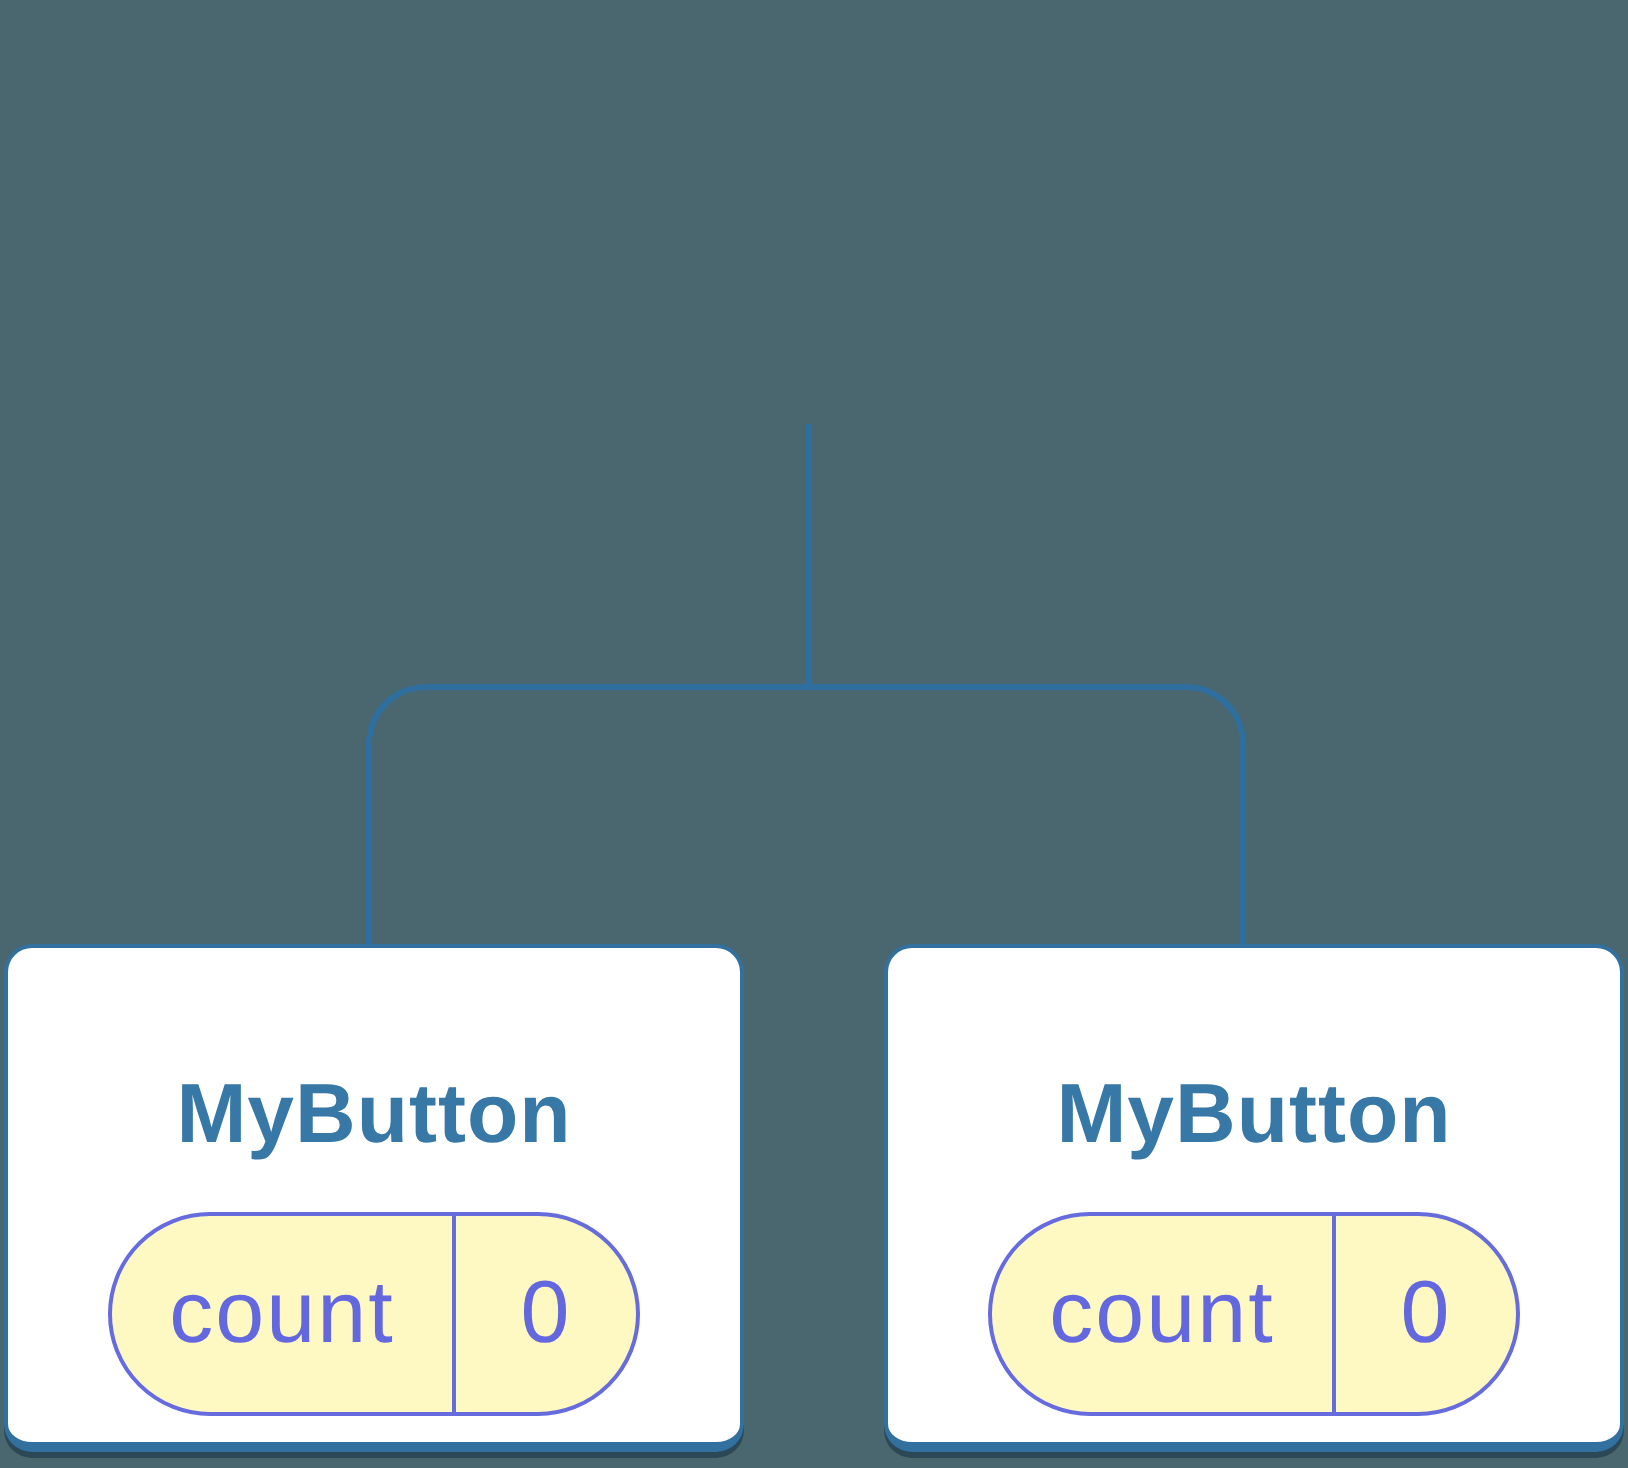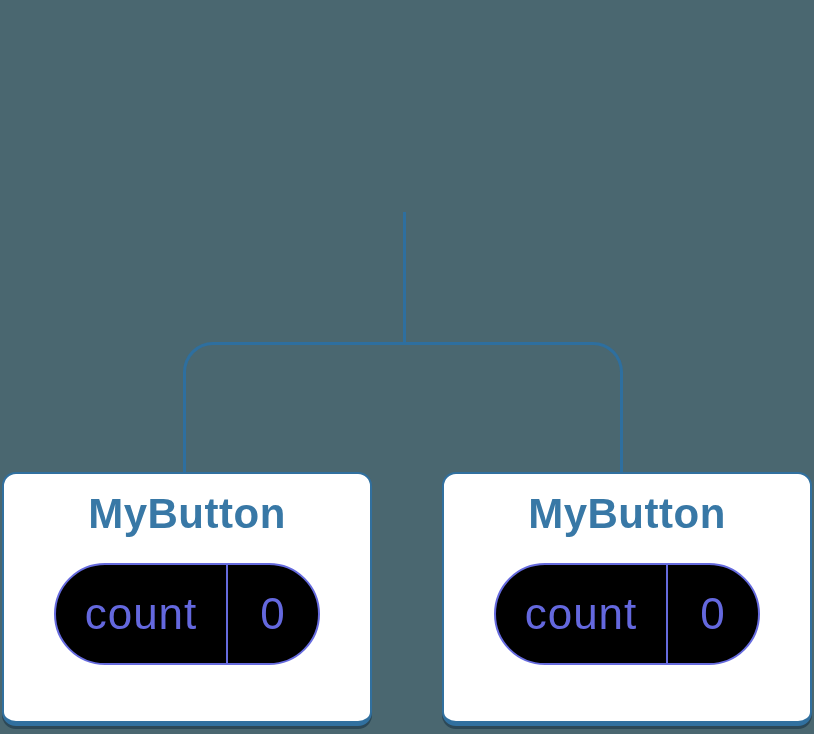--- a/index.html
+++ b/index.html
@@ -54,42 +54,42 @@
     align-items: center;
     justify-content: center;
   }
   .node-child {
     top: 472px;
     width: 370px;
     height: 254px;
     display: flex;
     flex-direction: column;
     align-items: center;
-    padding-top: 17px;
+    padding-top: 60px;
   }
   .node-child-left  { left: 2px; }
   .node-child-right { left: 442px; }
   .node-title {
     font-size: 42px;
     font-weight: 700;
     color: #3878a6;
     letter-spacing: 0.5px;
     line-height: 1.1;
     white-space: nowrap;
   }
   
   .state-pill {
     margin-top: 26px;
     width: 266px;
     height: 102px;
     border: 2px solid #666bde;
     border-radius: 52px;
     box-sizing: border-box;
     display: flex;
-    background: #000000;
+    background: #fef9c3;
     overflow: hidden;
   }
   .state-name-cell {
     width: 172px;
     display: flex;
     align-items: center;
     justify-content: center;
     border-right: 2px solid #666bde;
     box-sizing: border-box;
   }

